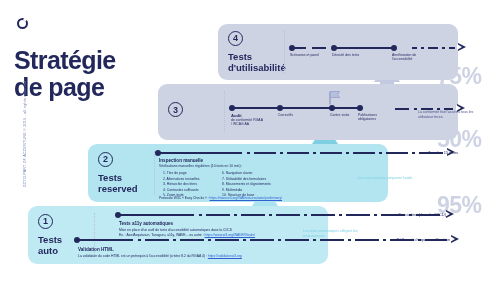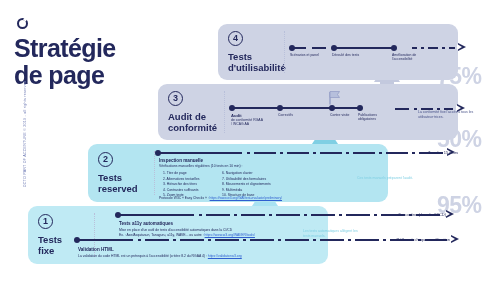--- a/index.html
+++ b/index.html
@@ -11,21 +11,21 @@
   }
   .stage{position:absolute;inset:0;}
 
   
   #title-block{position:absolute;left:14px;top:18px;width:190px;}
   #logo-mark{width:11px;height:11px;border-radius:50%;
     border:2.6px solid #23285c;box-sizing:border-box;position:relative;margin-left:3px;}
   #logo-mark:after{content:"";position:absolute;right:-1px;top:-3px;width:3px;height:4px;
     background:#fff;transform:rotate(35deg);}
   #title-main{font-weight:bold;font-size:25px;line-height:1.08;letter-spacing:-0.6px;
-    color:#23285c;margin-top:6px;}
+    color:#23285c;margin-top:18px;}
   #title-sub{font-size:21px;line-height:1.05;color:#2e3a64;margin-top:3px;letter-spacing:-0.2px;}
 
   
   #copyright{position:absolute;left:-41px;top:132px;width:132px;
     transform:rotate(-90deg);transform-origin:50% 50%;
     font-size:3.6px;letter-spacing:.25px;color:#6f7bb5;white-space:nowrap;text-align:center;}
 
   
   .level{position:absolute;border-radius:9px;box-sizing:border-box;}
   .lvl-left{position:absolute;left:0;top:0;bottom:0;width:62px;
@@ -144,24 +144,20 @@
     <div class="seg" style="left:9px;width:3px;"></div>
     <div class="seg" style="left:16px;width:10px;"></div>
     <div class="seg" style="left:30px;width:3px;"></div>
     <div class="seg" style="left:37px;width:6px;"></div>
     <div class="arrow-head" style="left:46px;"></div>
   </div>
 
   <div class="level" id="level3">
     <div class="lvl-left">
       <div class="lvl-num">3</div>
-      <div class="lvl-title">
-        <div>Audit de</div>
-        <div>conformité</div>
-      </div>
     </div>
     <div class="lvl-divider" style="left:66px;"></div>
   </div>
 
   <svg id="flag-icon" viewBox="0 0 34 30">
     <path d="M6 4 L6 29" stroke="#8f9ac4" stroke-width="2.6" fill="none"></path>
     <path d="M6 3 L25 3 L21 9 L25 15 L6 15 Z" fill="#b6bfdc" stroke="#8f9ac4" stroke-width="1.4" stroke-linejoin="round"></path>
   </svg>
 
   <div class="tl" style="left:232px;top:107px;width:160px;">
@@ -237,21 +233,21 @@
   <div class="proto" style="left:159px;top:196px;">
     <span>Protocole W3C « Easy Checks » :</span>
     <a href="#">https://www.w3.org/WAI/test-evaluate/preliminary/</a>
   </div>
 
   <div class="level" id="level1">
     <div class="lvl-left">
       <div class="lvl-num">1</div>
       <div class="lvl-title">
         <div>Tests</div>
-        <div>fixe</div>
+        <div>auto</div>
       </div>
     </div>
     <div class="lvl-divider" style="left:66px;"></div>
   </div>
 
   <div class="tl" style="left:118px;top:214px;width:60px;">
     <div class="tl-line" style="width:50px;left:0;"></div>
     <div class="dot" style="left:0px;"></div>
   </div>
   <div class="dash-row" style="left:168px;top:211px;width:306px;">

